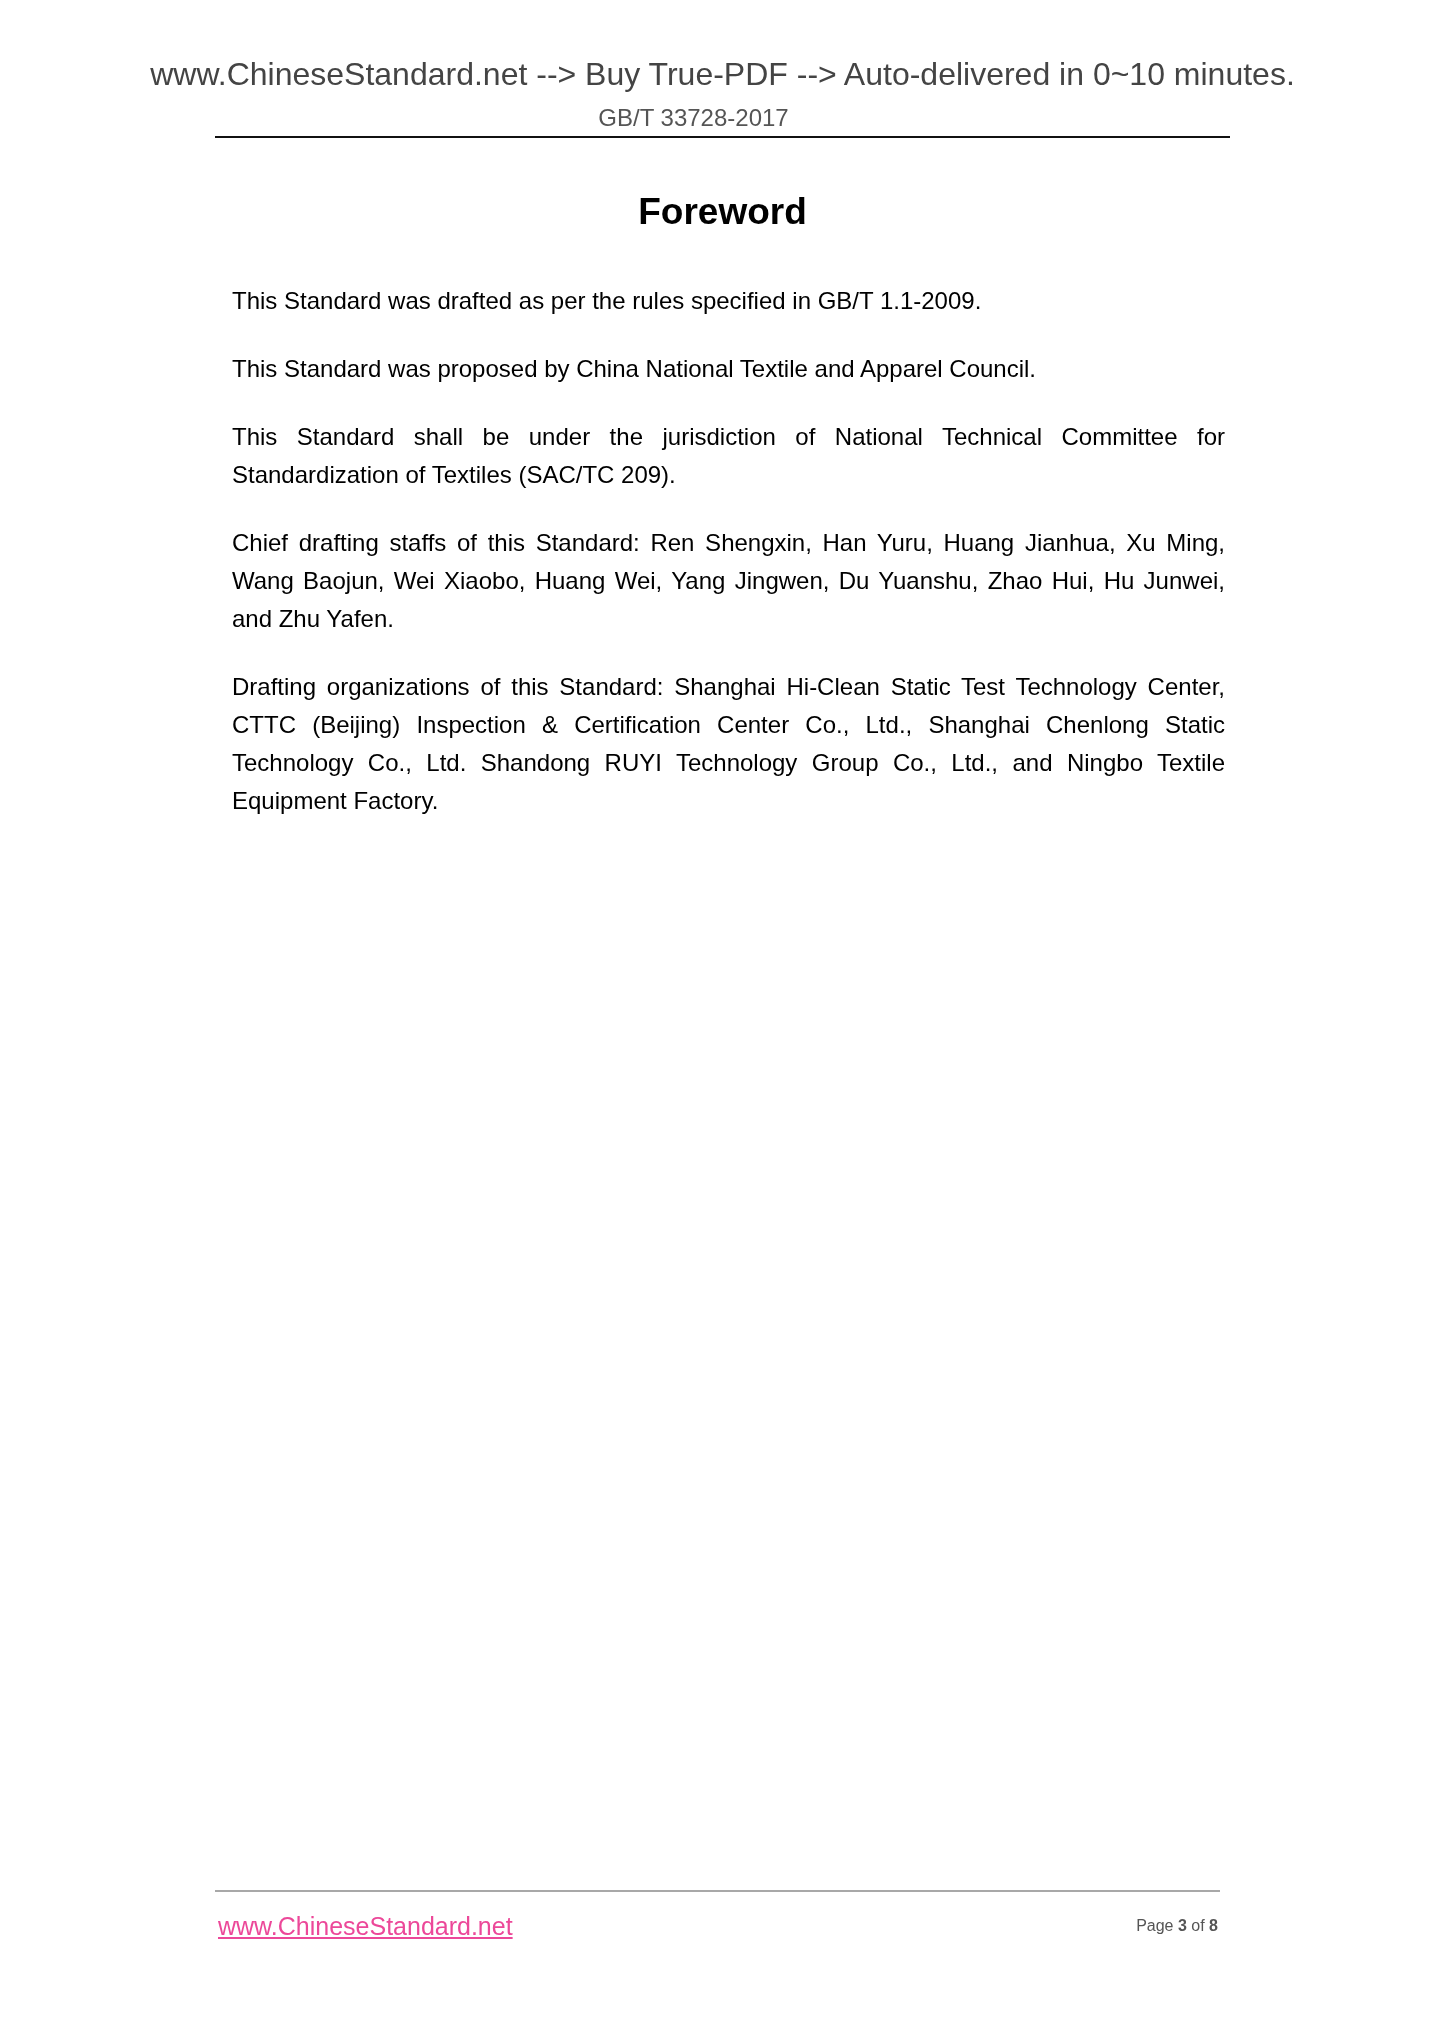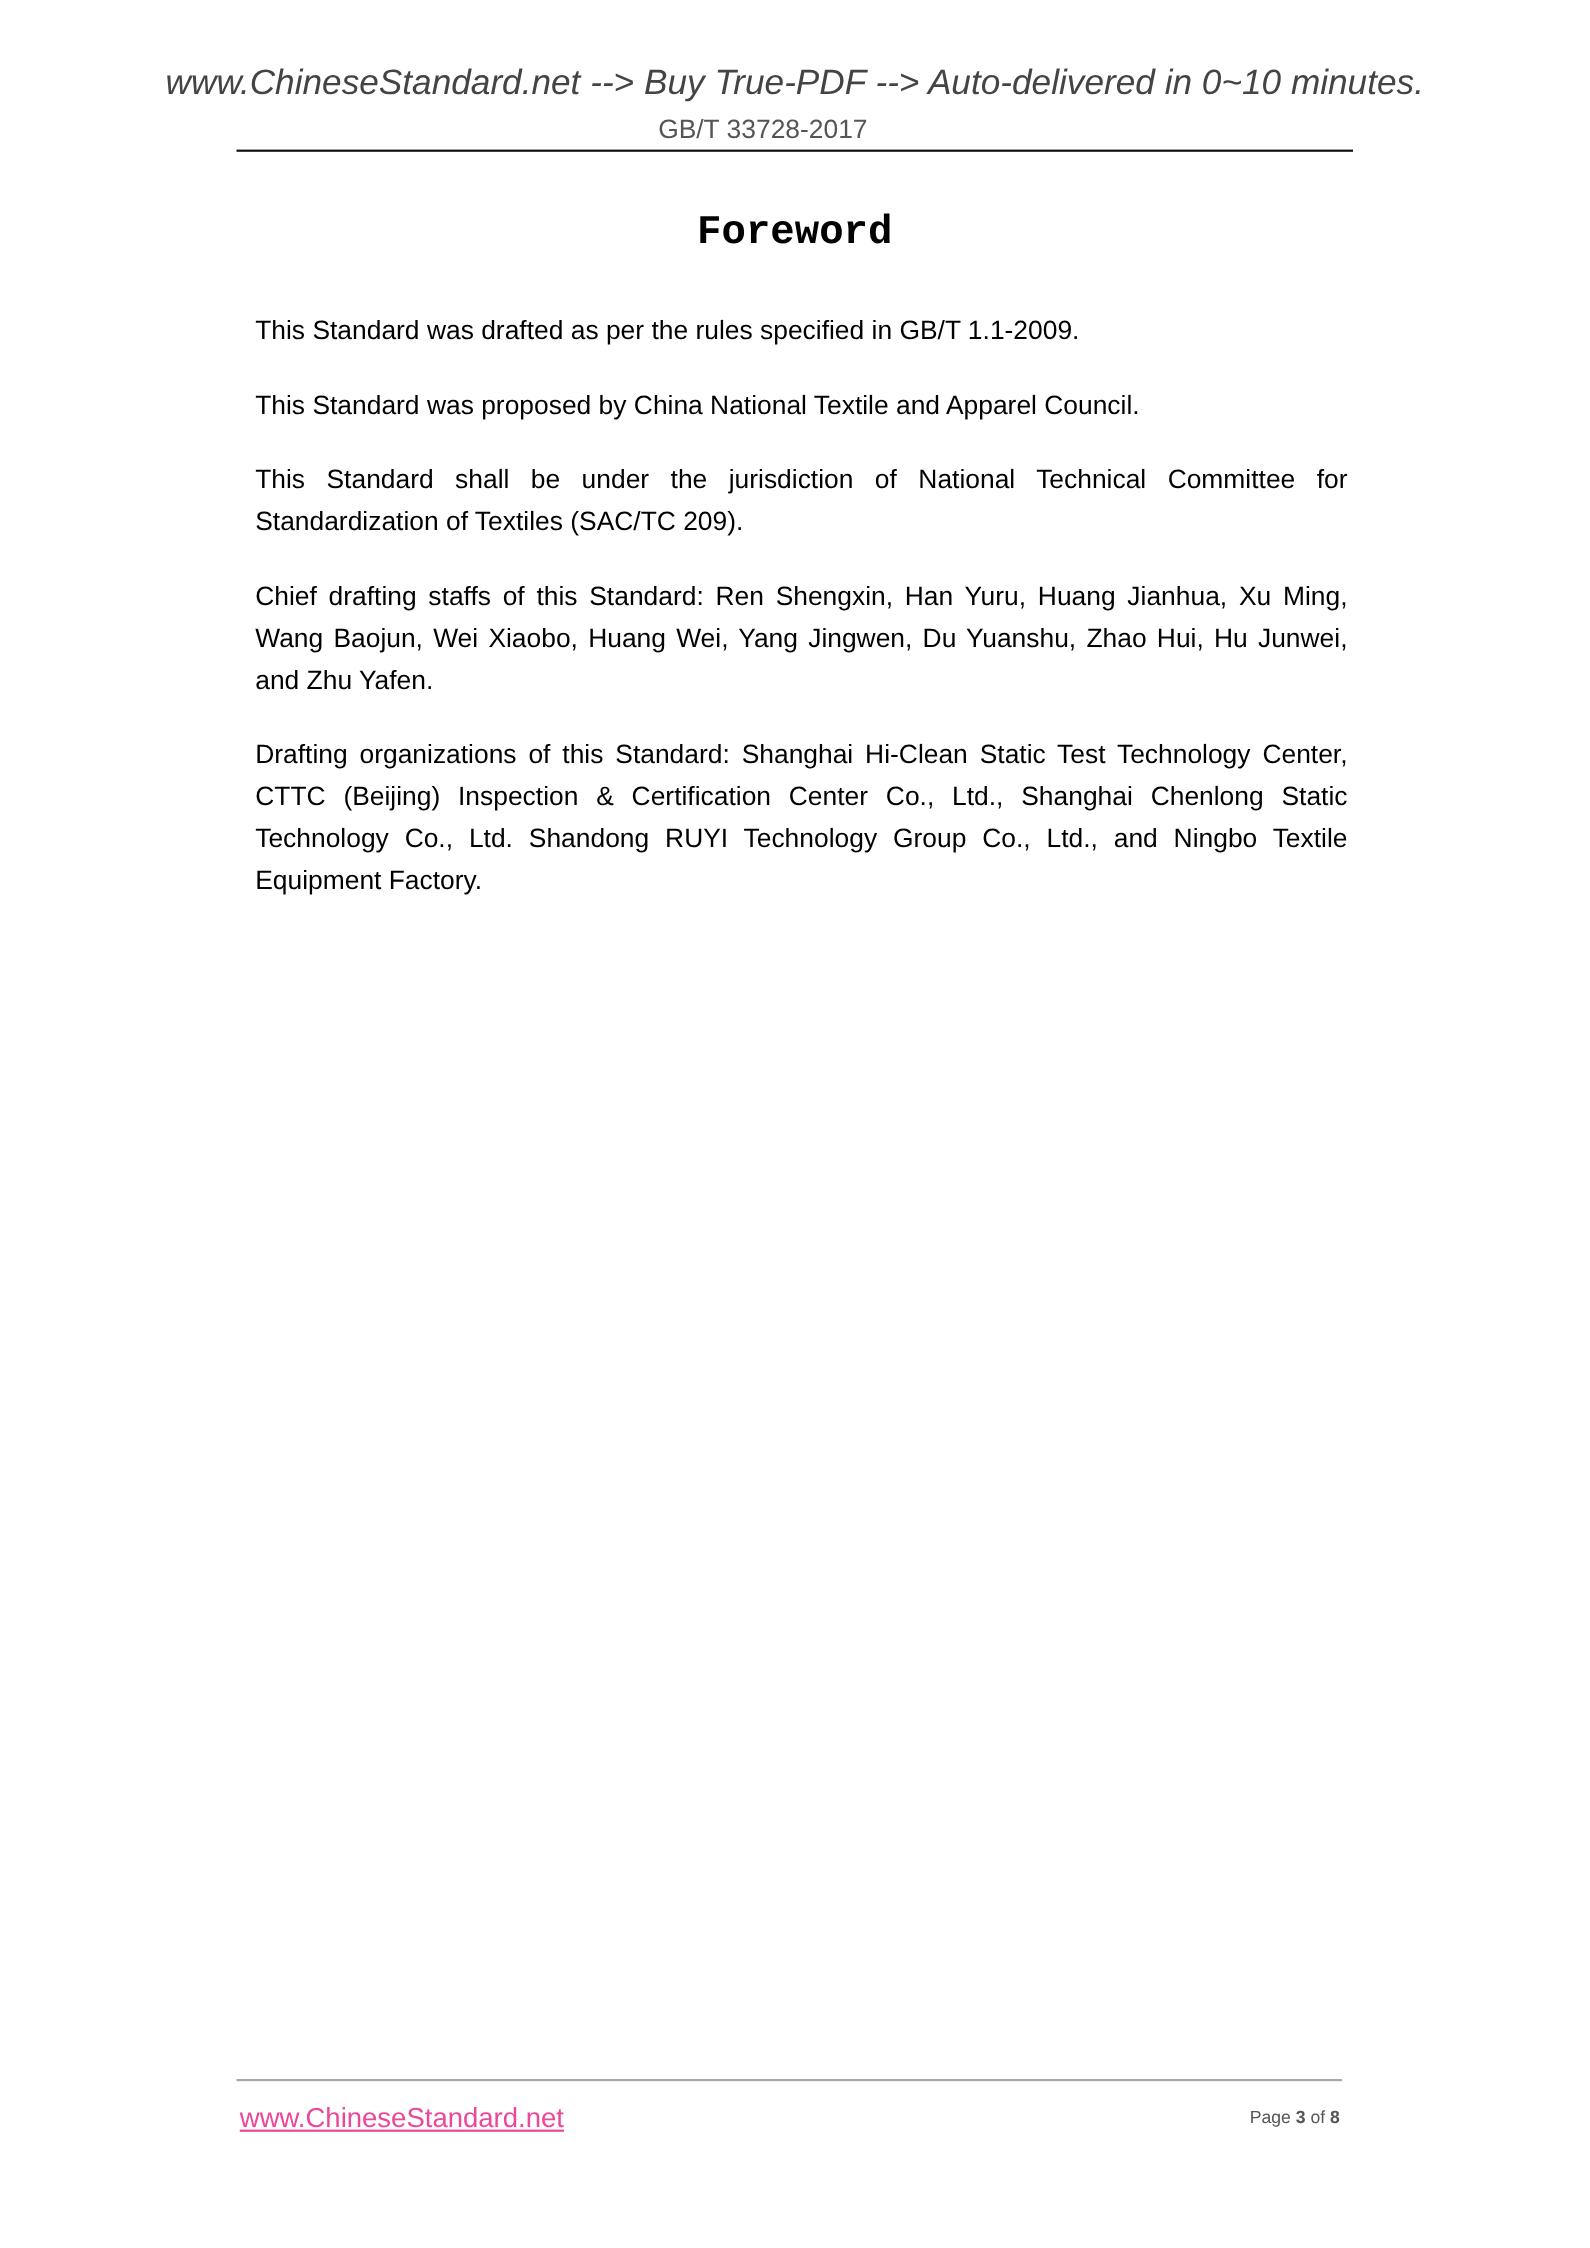--- a/index.html
+++ b/index.html
@@ -1,25 +1,25 @@
 <!DOCTYPE html>
 <html><head>
   <meta charset="utf-8">
   <style>
     html, body { margin: 0; padding: 0; background: #ffffff; }
     body { width: 1445px; height: 2044px; position: relative; overflow: hidden;
            font-family: "Liberation Sans", sans-serif; }
     .abs { position: absolute; }
     .site-banner { left: 0; width: 1445px; top: 54px; text-align: center;
-                   font-size: 32px; line-height: 40px; color: #444444; white-space: nowrap; font-style: italic; }
+                   font-size: 32px; line-height: 40px; color: #444444; white-space: nowrap; }
     .std-code { left: 0; width: 1387px; top: 103px; text-align: center;
                 font-size: 24px; line-height: 30px; color: #555555; }
     .header-rule { left: 215px; width: 1015px; top: 136px; height: 2px; background: #111111; }
     .title { left: 0; width: 1445px; top: 190px; text-align: center; font-weight: bold;
-             font-size: 37px; line-height: 44px; color: #000000; font-family: Liberation Mono, monospace; }
+             font-size: 37px; line-height: 44px; color: #000000; }
     .body-text { left: 220px; width: 1005px; top: 282px; color: #000000;
                  font-size: 24px; line-height: 38px; }
     .body-text p { margin: 0 0 30px 12px; text-align: justify; }
     .footer-rule { left: 215px; width: 1005px; top: 1890px; height: 2px; background: #a8a8a8; }
     .footer-link { left: 218px; top: 1910px; font-size: 25px; line-height: 32px;
                    color: #ec4899; text-decoration: underline; }
     .page-num { left: 1000px; width: 218px; top: 1910px; text-align: right;
                 font-size: 16px; line-height: 32px; color: #555555; }
     .page-num b { font-weight: bold; }
   </style>

